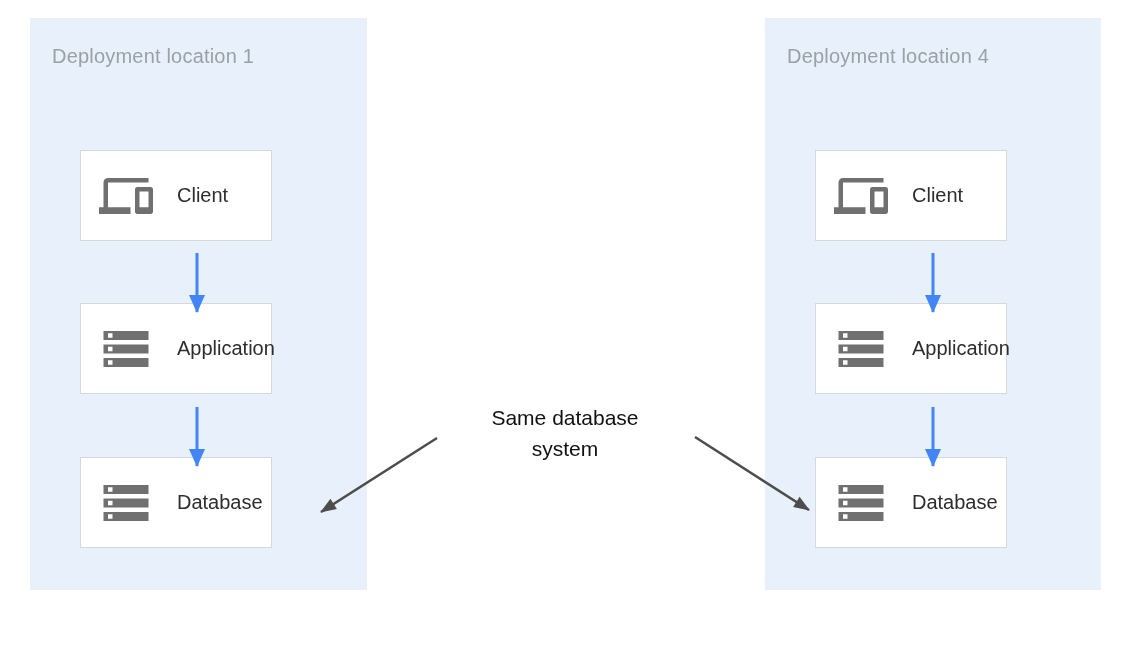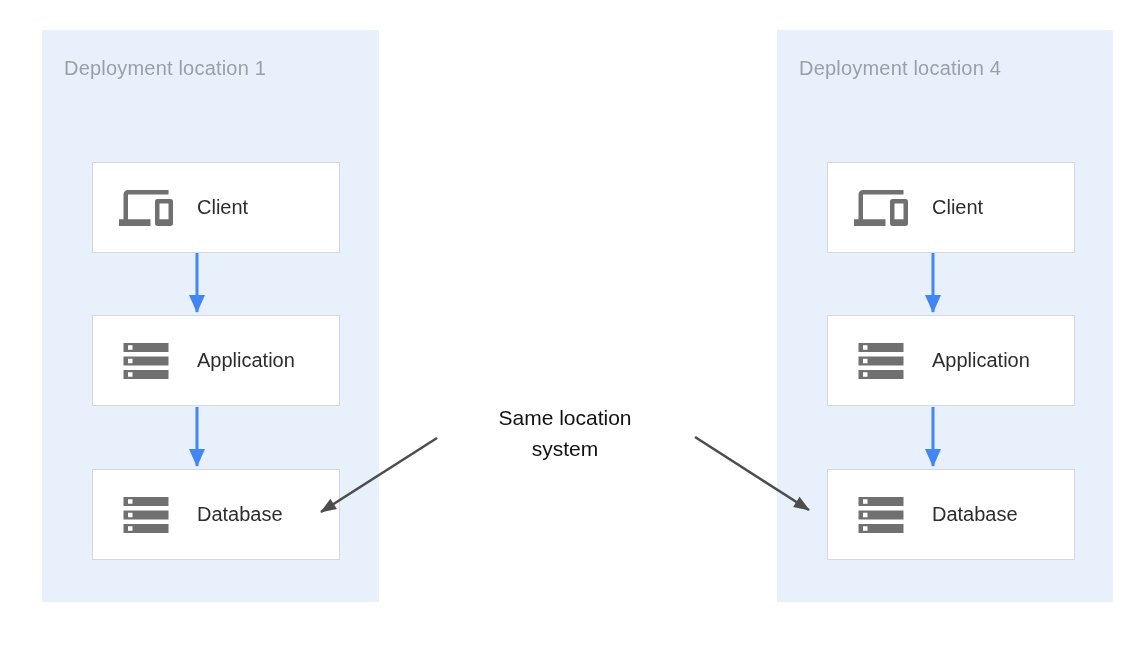--- a/index.html
+++ b/index.html
@@ -16,37 +16,36 @@
   *{margin:0;padding:0;box-sizing:border-box;}
   body{background:#ffffff;}
   .canvas{
     position:relative;
     width:1132px;height:648px;
     background:#ffffff;
     font-family:"Liberation Sans","DejaVu Sans",sans-serif;
     overflow:hidden;
   }
   .panel{
-    position:absolute;top:30px;height:572px;
+    position:absolute;top:18px;height:572px;
     background:var(--panel-background);
-    margin-left:12px;
   }
   .panel-left{left:30px;width:337px;}
   .panel-right{left:765px;width:336px;}
   .panel-title{
     position:absolute;left:22px;top:27px;
     font-size:20px;color:var(--title-gray);
     letter-spacing:.2px;white-space:nowrap;
   }
   .node{
-    position:absolute;left:50px;width:248px;height:91px;
+    position:absolute;left:50px;width:192px;height:91px;
     background:var(--node-background);
     border:1px solid var(--node-border);
     display:flex;align-items:center;
-    padding-left:26px;gap:24px;
+    padding-left:18px;gap:24px;
   }
   .node-1{top:132px}
   .node-2{top:285px}
   .node-3{top:439px}
   .icon{display:block;line-height:0;}
   .icon svg{width:54px;height:54px;fill:var(--icon-gray);display:block;}
   .node-label{font-size:20px;color:var(--label-color);white-space:nowrap;}
   .annotation{
     position:absolute;left:470px;top:402px;width:190px;
     text-align:center;font-size:21px;line-height:31px;
@@ -121,21 +120,21 @@
     <div class="node node-3">
       <span class="icon">
         <svg viewBox="0 0 24 24" aria-hidden="true">
             <path d="M2 20h20v-4H2v4zm2-3h2v2H4v-2zM2 4v4h20V4H2zm4 3H4V5h2v2zm-4 7h20v-4H2v4zm2-3h2v2H4v-2z"></path>
           </svg>
       </span>
       <span class="node-label">Database</span>
     </div>
   </section>
 
-  <div class="annotation">Same location system</div>
+  <div class="annotation">Same database system</div>
 
   <svg class="overlay" viewBox="0 0 1132 648">
     <defs>
       <marker id="mBlue" markerUnits="userSpaceOnUse" markerWidth="22" markerHeight="22" refX="18" refY="10" orient="auto">
         <path class="head-blue" d="M1 2 L19 10 L1 18 Z"></path>
       </marker>
       <marker id="mDark" markerUnits="userSpaceOnUse" markerWidth="22" markerHeight="22" refX="17" refY="10" orient="auto">
         <path class="head-dark" d="M2 4 L18 10 L2 16 Z"></path>
       </marker>
     </defs>

